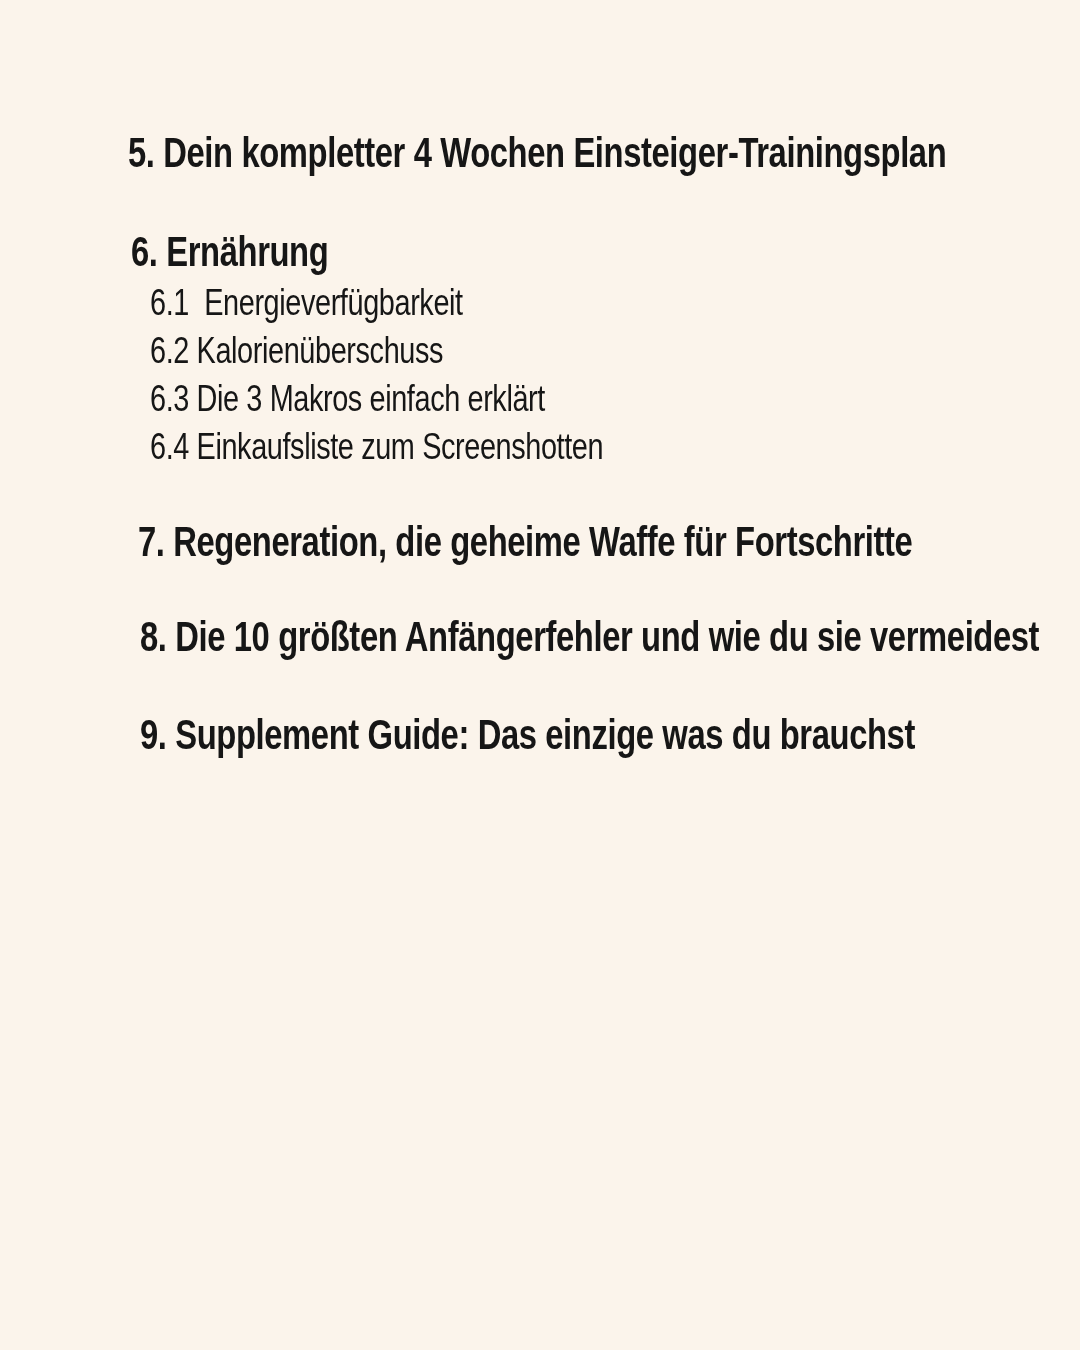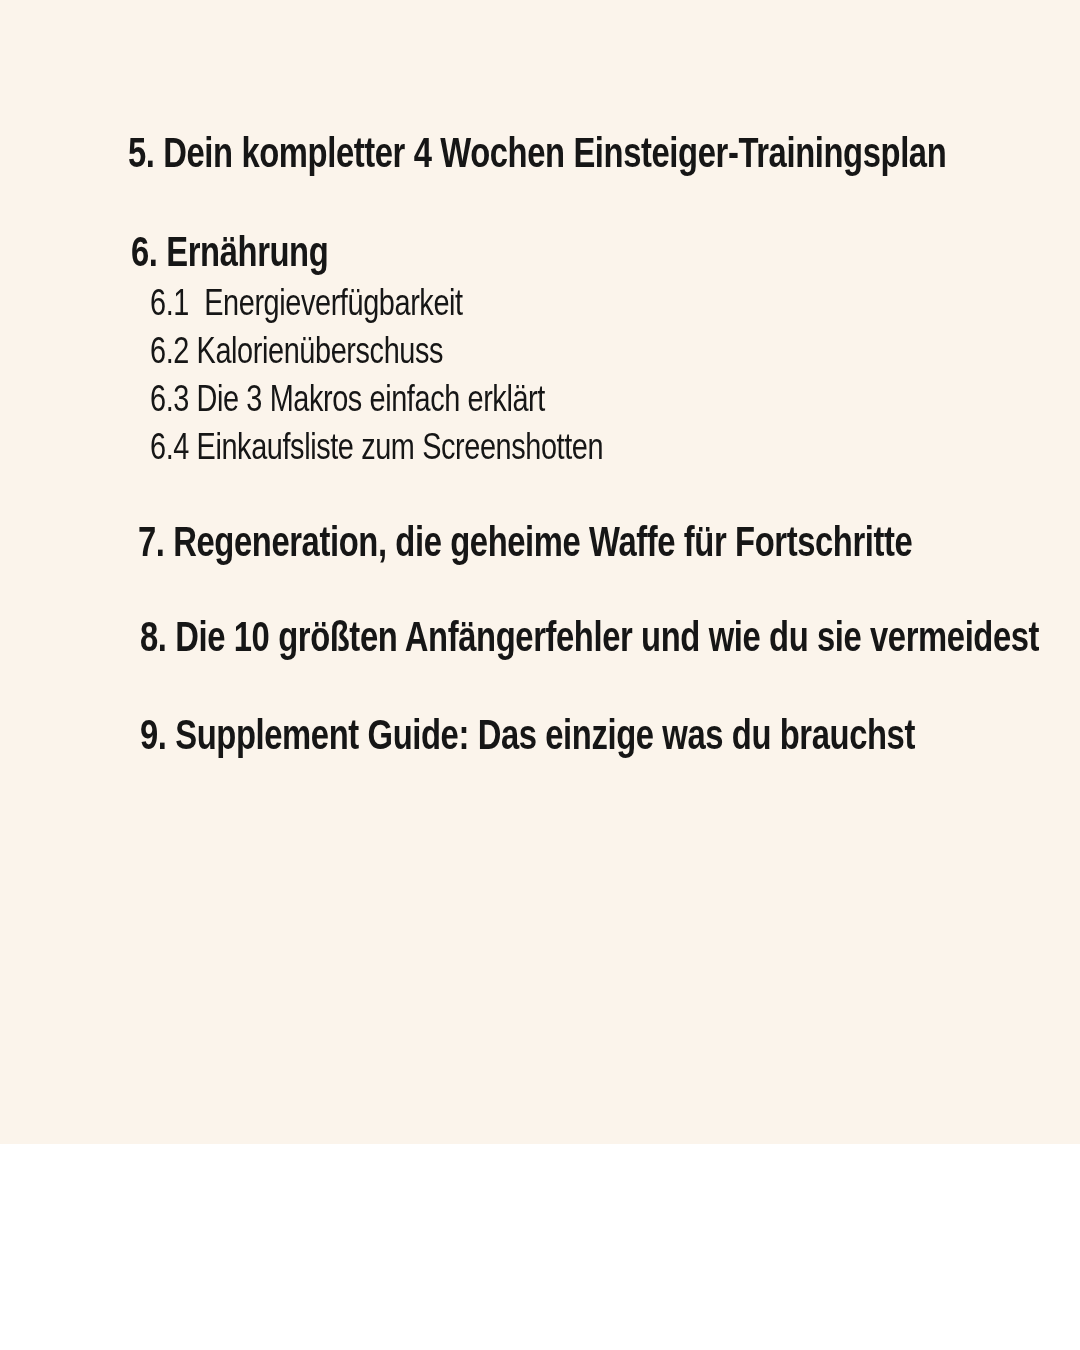--- a/index.html
+++ b/index.html
@@ -6,21 +6,21 @@
 
   html, body {
     width: 1080px;
     height: 1350px;
     font-family: "Liberation Sans", sans-serif;
   }
 
   .page {
     position: relative;
     width: 1080px;
-    height: 1144px;
+    height: 1350px;
     background: #FBF4EB;
     overflow: hidden;
     color: #1A1A1A;
   }
 
   .toc {
     position: absolute;
     left: 128px;
     top: 0;
     width: 952px;

